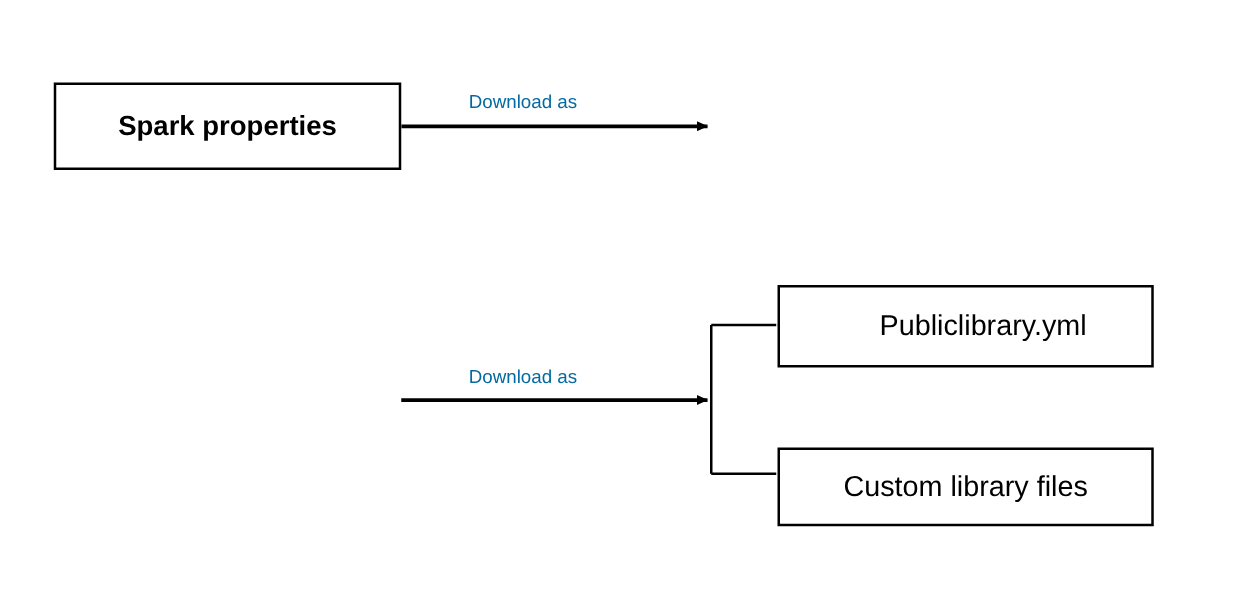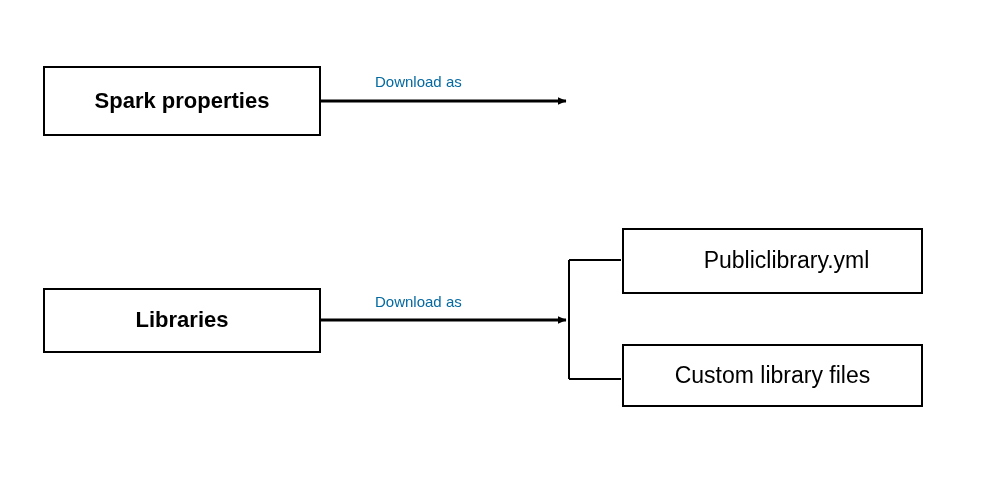--- a/index.html
+++ b/index.html
@@ -76,29 +76,26 @@
 
   <div class="node-box" style="left:43px; top:66px; width:278px; height:70px;">
     <span class="node-label bold">Spark properties</span>
   </div>
 
   <div class="edge-label" style="left:375px; top:74px;">
     <span>Download as</span>
   </div>
 
 
-  <div class="node-box" style="left:43px; top:288px; width:278px; height:65px;">
-    <span class="node-label bold">Libraries</span>
-  </div>
 
   <div class="edge-label" style="left:375px; top:294px;">
     <span>Download as</span>
   </div>
 
   <div class="node-box" style="left:622px; top:228px; width:301px; height:66px;padding-left:28px;">
     <span class="node-label">Publiclibrary.yml</span>
   </div>
 
-  <div class="node-box" style="left:622px; top:344px; width:301px; height:63px;">
+  <div class="node-box" style="left:622px; top:358px; width:301px; height:63px;">
     <span class="node-label">Custom library files</span>
   </div>
 
 </div>
 
 </body></html>

